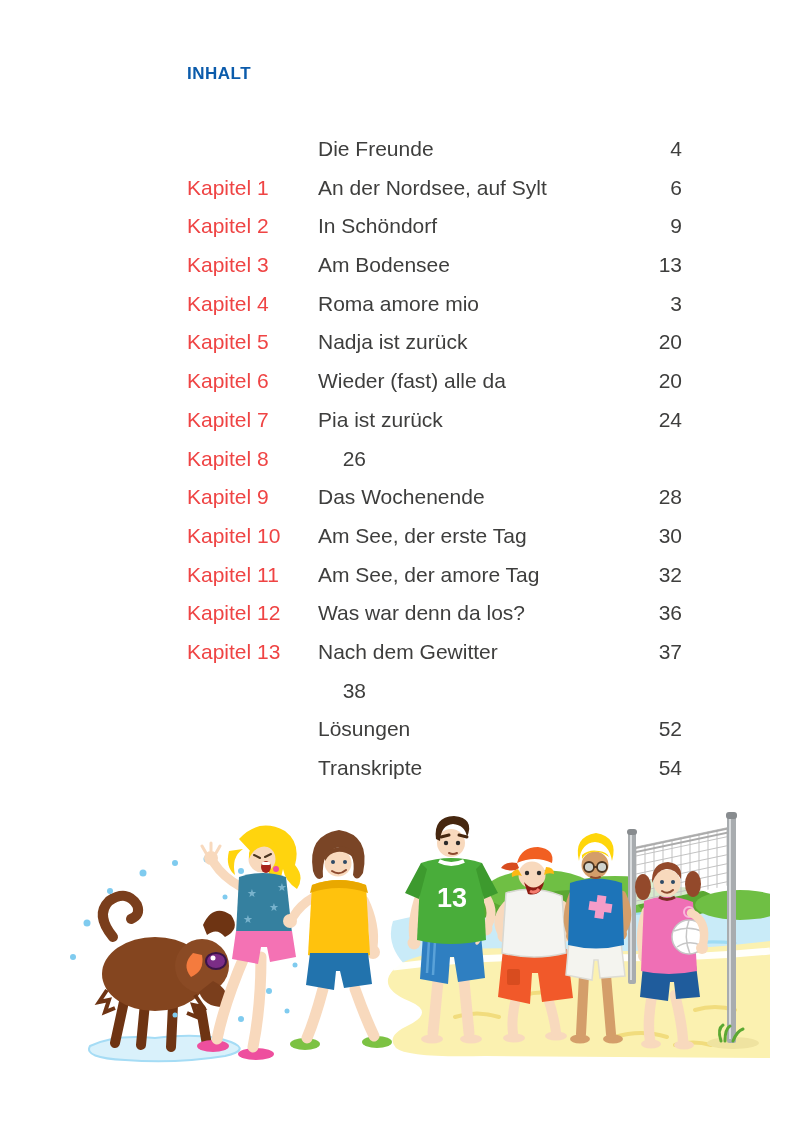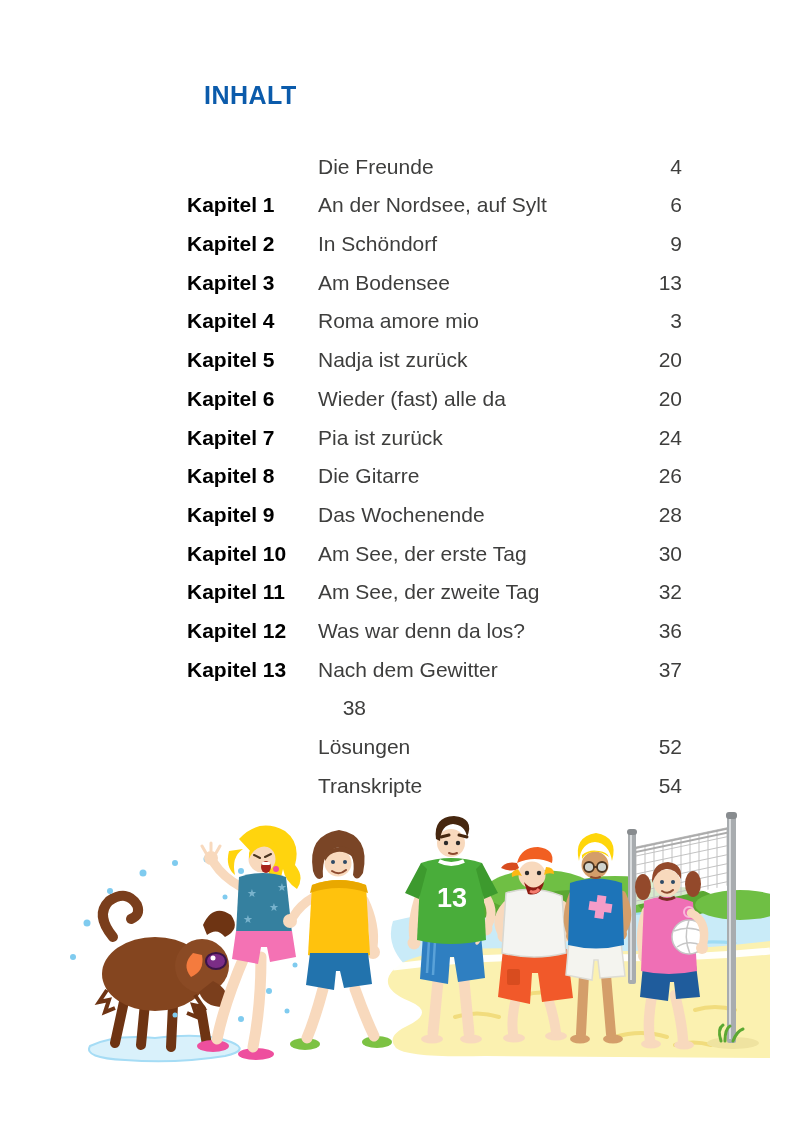--- a/index.html
+++ b/index.html
@@ -1,27 +1,27 @@
 <!DOCTYPE html>
 <html><head>
 <meta charset="utf-8">
 <style>
   html,body { margin:0; padding:0; background:#ffffff; }
   body { width:790px; height:1122px; position:relative; overflow:hidden;
          font-family:"Liberation Sans", sans-serif; }
   .page { position:absolute; inset:0; background:#ffffff; }
 
-  .page-title { position:absolute; left:187px; top:64px; margin:17px;
-                font-size:25px; font-weight:bold; color:#0b5bab;
+  .page-title { position:absolute; left:187px; top:64px; margin:0;
+                font-size:17px; font-weight:bold; color:#0b5bab;
                 letter-spacing:0.5px; }
 
   .toc { position:absolute; left:187px; top:138px; width:495px; }
-  .toc-row { display:flex; align-items:flex-end; height:38.7px;
+  .toc-row { display:flex; align-items:flex-start; height:38.7px;
              font-size:21px; line-height:1; }
-  .toc-chapter { width:131px; flex:0 0 131px; color:#000000; font-weight:bold; }
+  .toc-chapter { width:131px; flex:0 0 131px; color:#ef4444; font-weight:normal; }
   .toc-title   { flex:1; color:#3e3e3d; }
   .toc-page    { flex:0 0 48px; color:#3e3e3d; text-align:right; }
 
   .illustration { position:absolute; left:55px; top:805px;
                   width:715px; height:265px; }
   svg text { font-family:"Liberation Sans", sans-serif; }
 </style>
 </head>
 <body>
 
@@ -74,39 +74,38 @@
       </div>
 
       <div class="toc-row">
         <span class="toc-chapter">Kapitel 7</span>
         <span class="toc-title">Pia ist zurück</span>
         <span class="toc-page">24</span>
       </div>
 
       <div class="toc-row">
         <span class="toc-chapter">Kapitel 8</span>
-        <span class="toc-title">Die Gitarre</span>
         <span class="toc-page">26</span>
       </div>
 
       <div class="toc-row">
         <span class="toc-chapter">Kapitel 9</span>
         <span class="toc-title">Das Wochenende</span>
         <span class="toc-page">28</span>
       </div>
 
       <div class="toc-row">
         <span class="toc-chapter">Kapitel 10</span>
         <span class="toc-title">Am See, der erste Tag</span>
         <span class="toc-page">30</span>
       </div>
 
       <div class="toc-row">
         <span class="toc-chapter">Kapitel 11</span>
-        <span class="toc-title">Am See, der zweite Tag</span>
+        <span class="toc-title">Am See, der amore Tag</span>
         <span class="toc-page">32</span>
       </div>
 
       <div class="toc-row">
         <span class="toc-chapter">Kapitel 12</span>
         <span class="toc-title">Was war denn da los?</span>
         <span class="toc-page">36</span>
       </div>
 
       <div class="toc-row">

